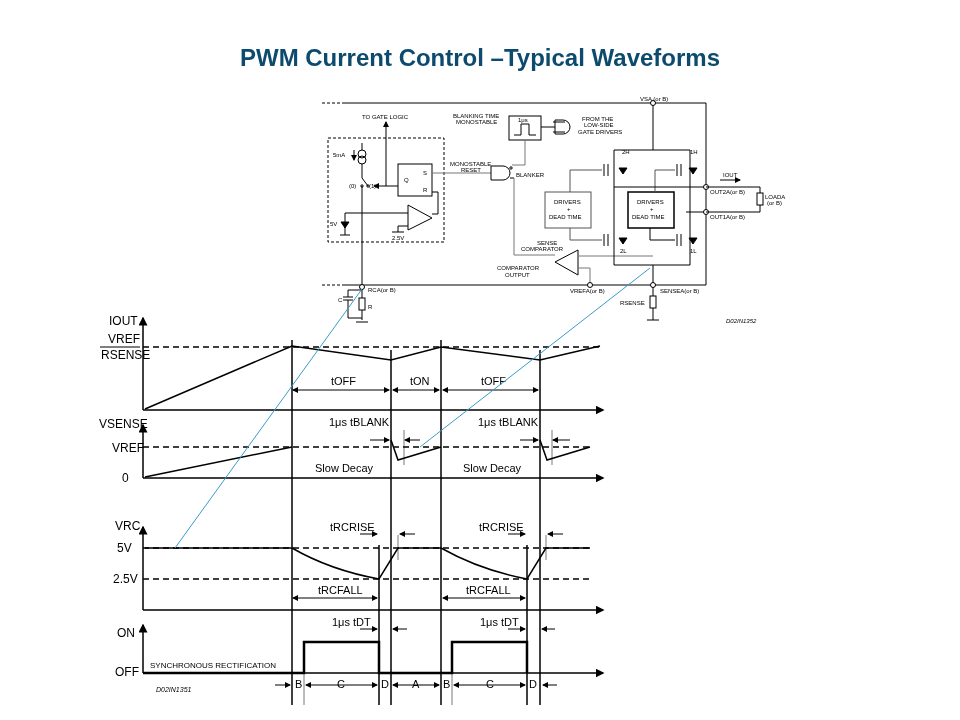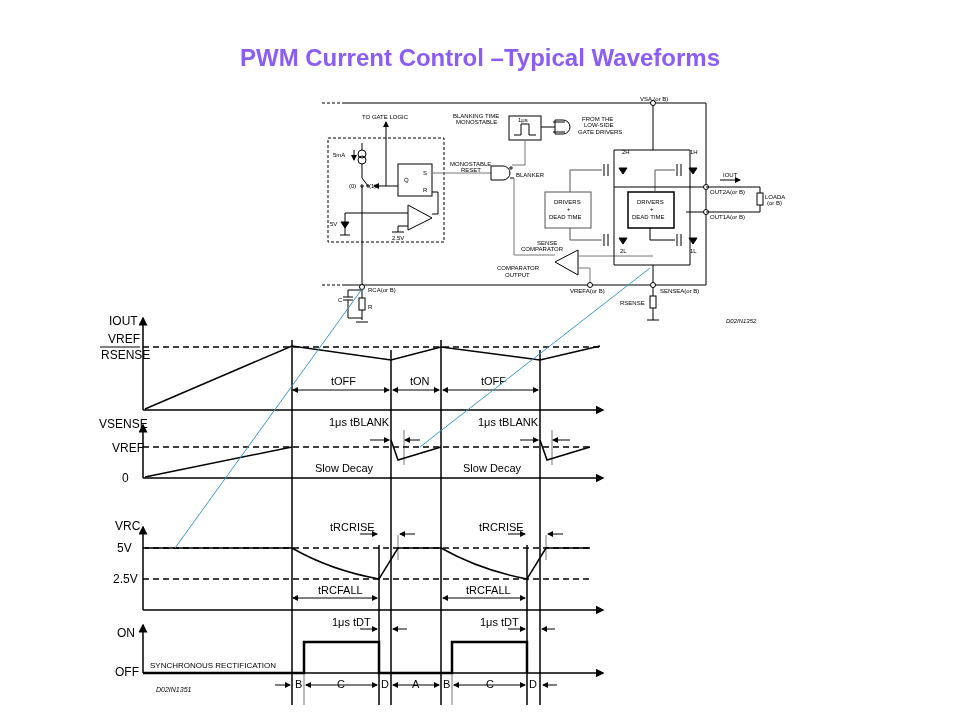--- a/index.html
+++ b/index.html
@@ -1,17 +1,17 @@
 <!DOCTYPE html>
 <html><head>
 <meta charset="utf-8">
 <style>
   html,body{margin:0;padding:0;background:#fff;}
   body{width:960px;height:720px;position:relative;overflow:hidden;font-family:"Liberation Sans",sans-serif;}
-  #title{position:absolute;left:0;top:44px;width:960px;text-align:center;font-weight:bold;font-size:24px;color:#8b5cf6;}
+  #title{position:absolute;left:0;top:44px;width:960px;text-align:center;font-weight:bold;font-size:24px;color:#0c4a6e;}
   svg{position:absolute;left:0;top:0;}
   .t{font-family:"Liberation Sans",sans-serif;fill:#000;}
   .sm{font-size:6px;}
   .md{font-size:11px;}
   .lg{font-size:12px;}
 </style>
 </head>
 <body>
 
 <div id="title">PWM Current Control –Typical Waveforms</div>

